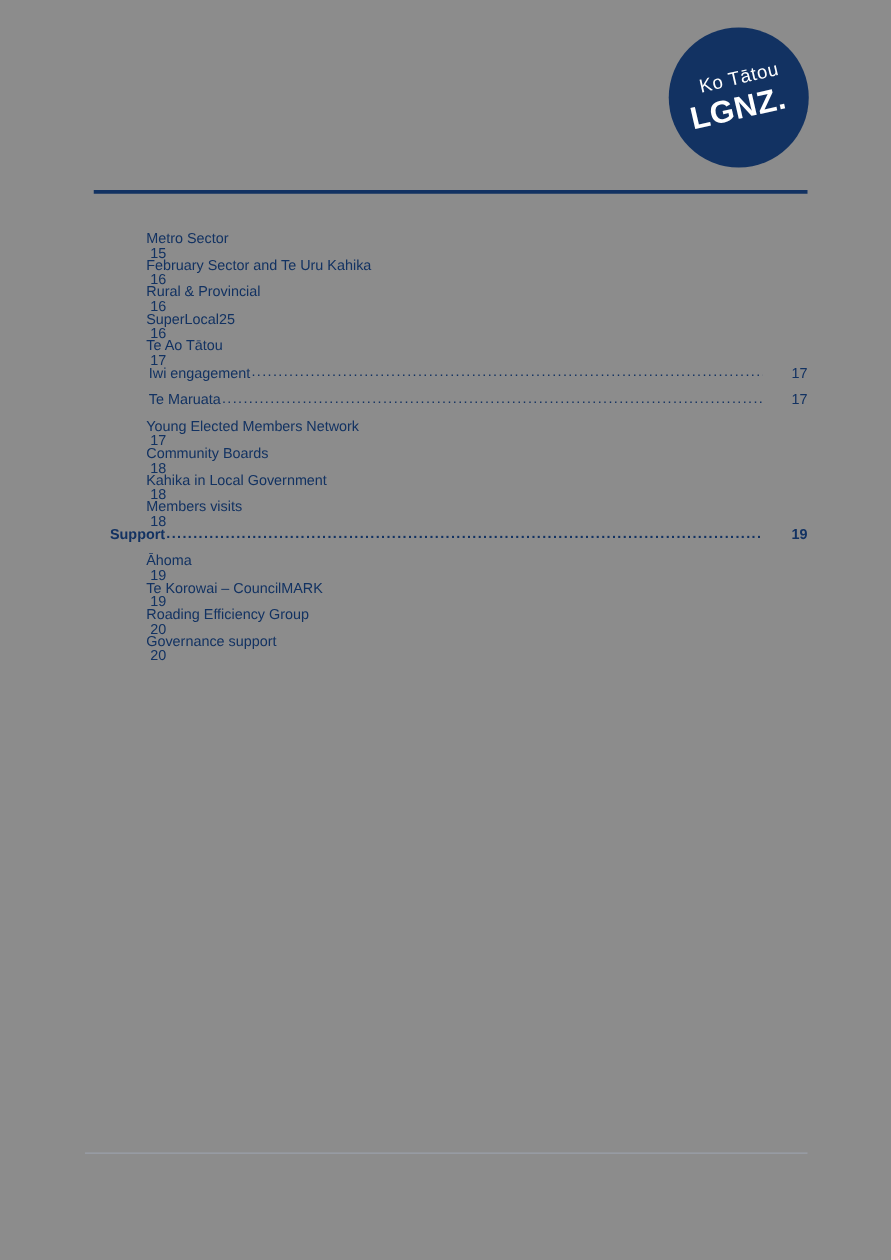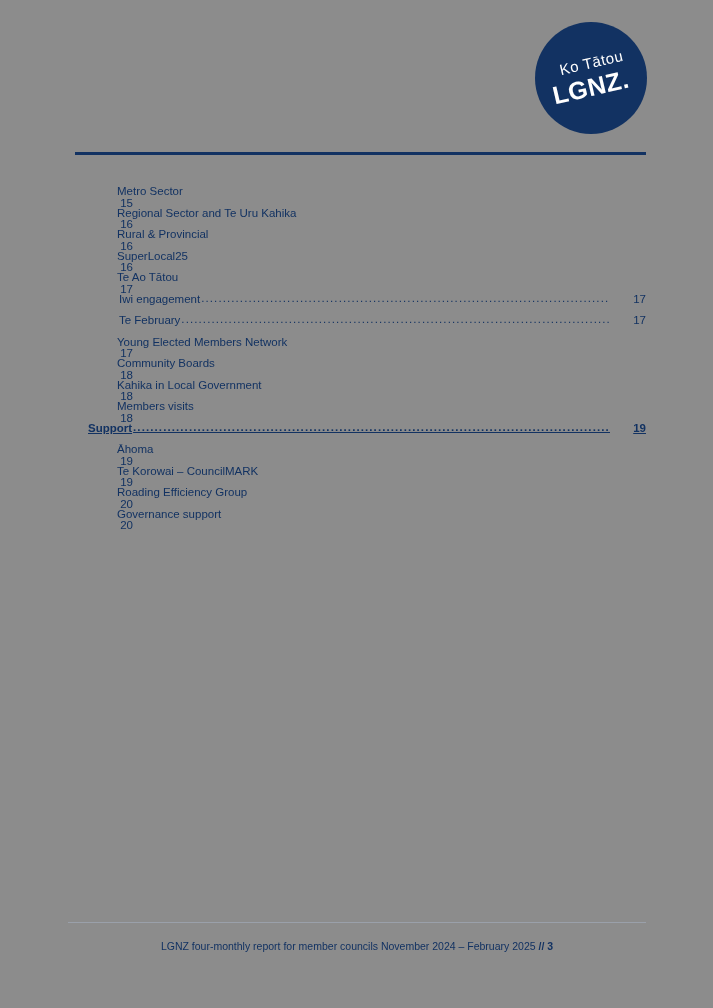--- a/index.html
+++ b/index.html
@@ -93,21 +93,21 @@
     top: -1px;
   }
   .toc-row .pg {
     flex: 0 0 auto;
     text-align: right;
     min-width: 16px;
     margin-left: 19px;
   }
   .lvl-1 { padding-left: 23px; flex-direction: column; }
   .lvl-2 { padding-left: 44px; }
-  .lvl-0 { padding-left: 13px; font-weight: bold; text-decoration: underline; }
+  .lvl-0 { padding-left: 13px; font-weight: bold; }
   .lvl-0 .pg { font-weight: bold; }
 
   
   .footer-rule {
     position: absolute;
     bottom: 85px;
     left: 68px;
     width: 578px;
     height: 1px;
     background: #9aa0aa;
@@ -137,21 +137,21 @@
 
   <div class="header-rule"></div>
 
   <div class="toc">
       <div class="toc-row lvl-1">
         <span class="txt">Metro Sector</span>
         <span class="dots">...............................................................................................................................................................</span>
         <span class="pg">15</span>
       </div>
       <div class="toc-row lvl-1">
-        <span class="txt">Regional Sector and Te Uru Kahika</span>
+        <span class="txt">February Sector and Te Uru Kahika</span>
         <span class="dots">...............................................................................................................................................................</span>
         <span class="pg">16</span>
       </div>
       <div class="toc-row lvl-1">
         <span class="txt">Rural &amp; Provincial</span>
         <span class="dots">...............................................................................................................................................................</span>
         <span class="pg">16</span>
       </div>
       <div class="toc-row lvl-1">
         <span class="txt">SuperLocal25</span>
@@ -162,21 +162,21 @@
         <span class="txt">Te Ao Tātou</span>
         <span class="dots">...............................................................................................................................................................</span>
         <span class="pg">17</span>
       </div>
       <div class="toc-row lvl-2">
         <span class="txt">Iwi engagement</span>
         <span class="dots">...............................................................................................................................................................</span>
         <span class="pg">17</span>
       </div>
       <div class="toc-row lvl-2">
-        <span class="txt">Te February</span>
+        <span class="txt">Te Maruata</span>
         <span class="dots">...............................................................................................................................................................</span>
         <span class="pg">17</span>
       </div>
       <div class="toc-row lvl-1">
         <span class="txt">Young Elected Members Network</span>
         <span class="dots">...............................................................................................................................................................</span>
         <span class="pg">17</span>
       </div>
       <div class="toc-row lvl-1">
         <span class="txt">Community Boards</span>
@@ -214,17 +214,14 @@
         <span class="pg">20</span>
       </div>
       <div class="toc-row lvl-1">
         <span class="txt">Governance support</span>
         <span class="dots">...............................................................................................................................................................</span>
         <span class="pg">20</span>
       </div>
     </div>
 
   <div class="footer-rule"></div>
-  <div class="footer-text">
-    <span>LGNZ four-monthly report for member councils November 2024 – February 2025 </span><span class="pagenum">// 3</span>
-  </div>
 
 </div>
 
 </body></html>

